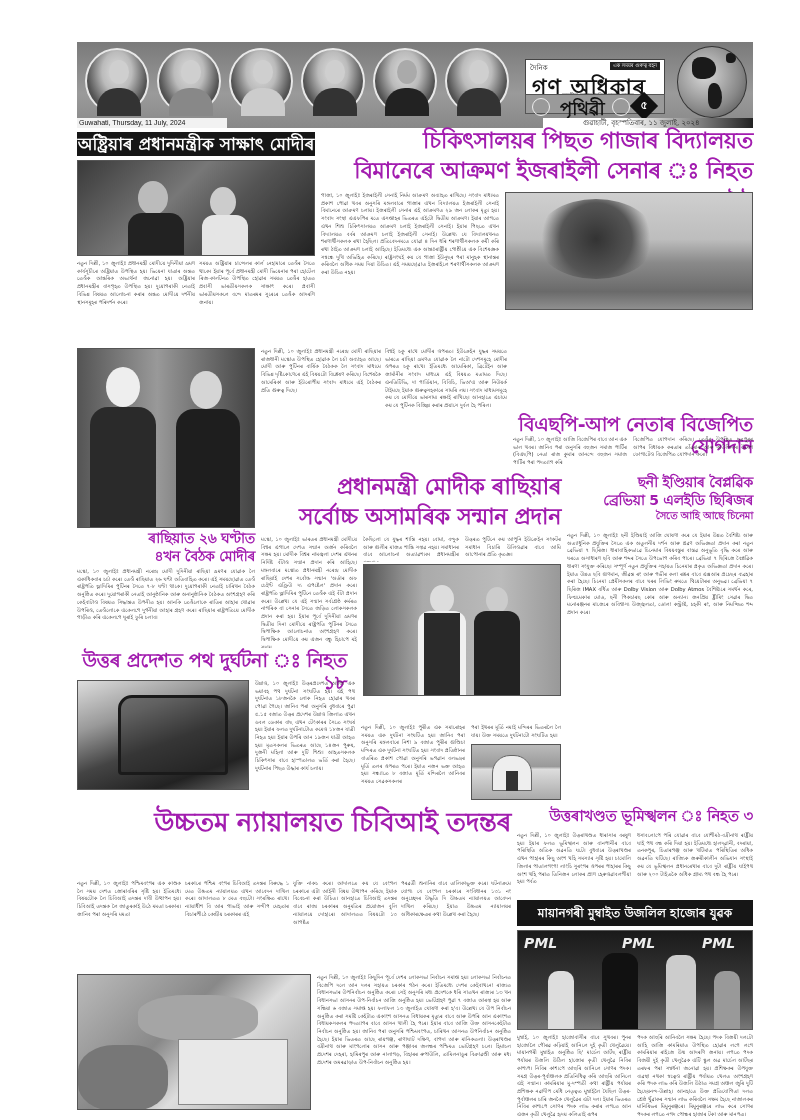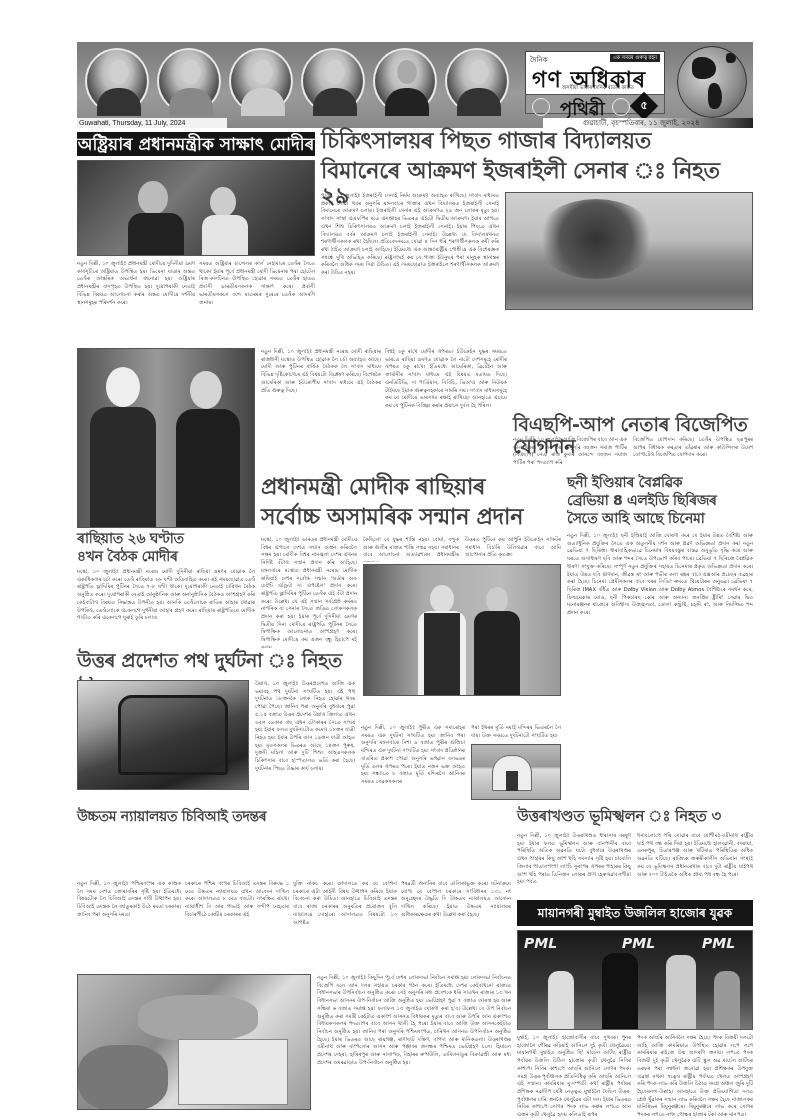--- a/index.html
+++ b/index.html
@@ -6,37 +6,37 @@
   html, body { width: 800px; height: 1120px; background: #fff; overflow: hidden; }
   body { font-family: "DejaVu Sans", sans-serif; color: #111; position: relative; }
   .page { position: absolute; left: 77px; top: 42px; width: 676px; height: 1070px; }
   .abs { position: absolute; }
 
   
   .masthead { left: 0; top: 0; width: 676px; height: 86px; background: linear-gradient(180deg,#7a7a7a,#9a9a9a 60%,#888); overflow: hidden; }
   .portrait { position: absolute; top: 6px; width: 64px; height: 66px; border-radius: 50%; background: radial-gradient(ellipse at 50% 35%, #ddd 0, #bbb 35%, #555 70%, #2a2a2a 100%); border: 2px solid #e8e8e8; }
   .portrait .face { position: absolute; left: 22px; top: 10px; width: 20px; height: 24px; border-radius: 50%; background: #cfcfcf; }
   .portrait .body { position: absolute; left: 10px; top: 38px; width: 44px; height: 28px; border-radius: 20px 20px 0 0; background: #333; }
-  .logo-box { position: absolute; left: 448px; top: 9px; width: 140px; height: 44px; background: #fff; border: 1px solid #444; }
+  .logo-box { position: absolute; left: 448px; top: 17px; width: 140px; height: 44px; background: #fff; border: 1px solid #444; }
   .logo-small { position: absolute; left: 4px; top: 2px; font-size: 7px; }
   .logo-tag { position: absolute; right: 4px; top: 2px; font-size: 5px; background:#222; color:#fff; padding:0 3px; }
   .logo-main { position: absolute; left: 6px; top: 10px; font-size: 22px; font-weight: bold; font-family: "DejaVu Serif", serif; letter-spacing: 1px; }
   .logo-sub { position: absolute; left: 36px; bottom: 2px; font-size: 5px; }
   .prithibi-box { position: absolute; left: 448px; top: 52px; width: 140px; height: 20px; background: #9a9a9a; border: 1px solid #555; }
   .prithibi { position: absolute; left: 34px; top: 0; font-size: 18px; font-weight: bold; color: #111; font-family: "DejaVu Serif", serif; }
   .page-no { position: absolute; left: 108px; top: 1px; width: 20px; height: 20px; background: #111; color: #fff; transform: rotate(45deg); }
   .page-no span { display:block; transform: rotate(-45deg); text-align:center; line-height:20px; font-size: 11px; font-weight: bold; }
   .globe { position: absolute; left: 600px; top: 4px; width: 70px; height: 72px; border-radius: 50%; background: radial-gradient(circle at 40% 40%, #d8d8d8, #888 60%, #444); border: 1px solid #333; }
   .globe .land { position:absolute; background:#1a1a1a; border-radius: 40% 60% 50% 40%; }
   .dateline-en { position: absolute; left: 0; bottom: 0; width: 150px; height: 10px; background: #f2f2f2; font-size: 7px; line-height: 10px; padding-left: 2px; font-family: "Liberation Sans", sans-serif; }
   .dateline-as { position: absolute; right: 0; bottom: 0; width: 210px; height: 10px; background: linear-gradient(90deg,#fff 40%,#222); font-size: 7px; line-height: 10px; padding-left: 40px; }
 
   
   .head-rev { background: #161616; color: #fff; font-size: 16px; font-weight: bold; text-align: center; line-height: 24px; font-family: "DejaVu Sans", sans-serif; }
-  .head-big { font-weight: bold; text-align: left; color: #404040; font-family: "DejaVu Sans", sans-serif; line-height: 1.15; letter-spacing: -0.3px; }
+  .head-big { font-weight: bold; text-align: right; color: #a21caf; font-family: "DejaVu Sans", sans-serif; line-height: 1.15; letter-spacing: -0.3px; }
   .txt { font-size: 5.2px; line-height: 7.7px; color: #222; text-align: justify; overflow: hidden; }
   .photo { background: #777; overflow: hidden; border: 1px solid #555; }
 </style>
 </head>
 <body>
 
 <div class="page">
 
   <div class="abs masthead">
     <div class="portrait" style="left:8px">
@@ -128,42 +128,42 @@
     <div style="position:absolute;left:60px;top:48px;width:36px;height:84px;background:#2a2a2a"></div>
     <div style="position:absolute;left:122px;top:22px;width:22px;height:26px;border-radius:50%;background:#ccc"></div>
     <div style="position:absolute;left:110px;top:46px;width:46px;height:86px;background:#222;border-radius:12px 12px 0 0"></div>
   </div>
 
   <div class="abs head-big" style="left:0;top:488px;width:178px;font-size:14px">ৰাছিয়াত ২৬ ঘণ্টাত</div>
   <div class="abs head-big" style="left:0;top:506px;width:178px;font-size:14px">৪খন বৈঠক মোদীৰ</div>
   <div class="abs txt" style="left:0;top:526px;width:178px;height:80px">মস্কো, ১০ জুলাইঃ প্ৰধানমন্ত্ৰী নৰেন্দ্ৰ মোদী দুদিনীয়া ৰাছিয়া ভ্ৰমণৰ যোৱাক লৈ একাধিকবাৰ চৰ্চা কৰে। তেওঁ ৰাছিয়াত ২৬ ঘণ্টা অতিবাহিত কৰে। এই সময়ছোৱাত তেওঁ ৰাষ্ট্ৰপতি ভ্লাদিমিৰ পুটিনৰ সৈতে ৭-৮ ঘণ্টা থাকে। দুয়োগৰাকী নেতাই চাৰিখন বৈঠক অনুষ্ঠিত কৰে। দুয়োগৰাকী নেতাই আনুষ্ঠানিক আৰু অনানুষ্ঠানিক বৈঠকত অংশগ্ৰহণ কৰি কেইবাটাও বিষয়ত সিদ্ধান্তত উপনীত হয়। আনকি তেওঁলোকে ৰাতিৰ আহাৰ খোৱাৰ উপৰিও, তেওঁলোকে একেলগে দুৰ্গনীয়া আহাৰ গ্ৰহণ কৰে। ৰাছিয়াৰ ৰাষ্ট্ৰপতিয়ে মোদীক গাড়ীত কৰি একেলগে ঘূৰাই ফুৰি চলাব।</div>
 
   <div class="abs head-big" style="left:490px;top:432px;width:186px;font-size:14px">ছনী ইণ্ডিয়াৰ বৈপ্লৱিক</div>
-  <div class="abs head-big" style="left:490px;top:450px;width:186px;font-size:14px">ব্ৰেভিয়া 8 এলইডি ছিৰিজৰ</div>
-  <div class="abs head-big" style="left:490px;top:468px;width:186px;font-size:14px">সৈতে আহি আছে চিনেমা</div>
+  <div class="abs head-big" style="left:490px;top:450px;width:186px;font-size:14px">ব্ৰেভিয়া 5 এলইডি ছিৰিজৰ</div>
+  <div class="abs head-big" style="left:490px;top:468px;width:186px;font-size:10px">সৈতে আহি আছে চিনেমা</div>
   <div class="abs txt" style="left:490px;top:490px;width:186px;height:252px">নতুন দিল্লী, ১০ জুলাইঃ ছনী ইণ্ডিয়াই আজি ঘোষণা কৰে যে ইয়াৰ উন্নত বৈশিষ্ট্য আৰু অত্যাধুনিক প্ৰযুক্তিৰ সৈতে এক অতুলনীয় দৰ্শন আৰু শ্ৰৱণ অভিজ্ঞতা প্ৰদান কৰা নতুন ব্ৰেভিয়া ৭ ছিৰিজ। ধাৰাবাহিকভাৱে চিনেমাৰ বিষয়বস্তুৰ বাস্তৱ অনুভূতি বৃদ্ধি কৰে আৰু ঘৰতে অসাধাৰণ ছবি আৰু শব্দৰ সৈতে উপভোগ কৰিব পাৰে। ব্ৰেভিয়া ৭ ছিৰিজে বৈপ্লৱিক ধাৰণা সংযুক্ত কৰিছে। সম্পূৰ্ণ নতুন প্ৰযুক্তিৰ সহায়ত চিনেমাৰ প্ৰকৃত অভিজ্ঞতা প্ৰদান কৰে। ইয়াত উন্নত ছবি গুণমান, জীৱন্ত ৰং আৰু গভীৰ কলা ৰঙৰ বাবে এক্সআৰ প্ৰচেছৰ ব্যৱহাৰ কৰা হৈছে। চিনেমা প্ৰেমীসকলৰ বাবে ঘৰৰ লিভিং ৰুমতে থিয়েটাৰৰ অনুভৱ। ব্ৰেভিয়া ৭ ছিৰিজ IMAX বৰ্ধিত আৰু Dolby Vision আৰু Dolby Atmos বৈশিষ্ট্যৰে সমৰ্থন কৰে, ফিল্মমেকাৰ মোড, ছনী পিকচাৰছ কোৰ আৰু অন্যান্য জনপ্ৰিয় ষ্ট্ৰীমিং সেৱাৰ দ্বিত মনোৰঞ্জনৰ মাজেৰে অবিশ্বাস্য উজ্জ্বলতা, ডোলা কন্ট্ৰাষ্ট, চহকী ৰং, আৰু নিমজ্জিত শব্দ প্ৰদান কৰে।</div>
 
   <div class="abs head-big" style="left:0;top:608px;width:270px;font-size:19px">উত্তৰ প্ৰদেশত পথ দুৰ্ঘটনা ঃ নিহত ১৮</div>
   <div class="abs photo" style="left:0;top:638px;width:172px;height:110px;background:linear-gradient(160deg,#ddd 0%,#999 30%,#444 55%,#222 80%,#666 100%)">
     <div style="position:absolute;left:40px;top:14px;width:110px;height:80px;border:3px solid #1a1a1a;border-radius:14px 14px 4px 4px;background:rgba(40,40,40,0.5)"></div>
   </div>
   <div class="abs txt" style="left:178px;top:638px;width:100px;height:112px">উন্নাও, ১০ জুলাইঃ উত্তৰপ্ৰদেশত আজি এক ভয়াবহ পথ দুৰ্ঘটনা সংঘটিত হয়। এই পথ দুৰ্ঘটনাত ১৮জনকৈ লোক নিহত হোৱাৰ খবৰ পোৱা গৈছে। জানিব পৰা অনুসৰি বুধবাৰে পুৱা ৫.১৫ বজাত উত্তৰ প্ৰদেশৰ উন্নাও জিলাত এখন ডবল ডেকাৰ বাছ এখন টেংকাৰৰ সৈতে সংঘৰ্ষ হয়। ইয়াৰ ফলত দুৰ্ঘটনাটোত কমেও ১৮জন যাত্ৰী নিহত হয়। ইয়াৰ উপৰি আন ১৯জন যাত্ৰী আহত হয়। মৃতসকলৰ ভিতৰত আছে ১৪জন পুৰুষ, দুজনী মহিলা আৰু দুটি শিশু। আহতসকলক চিকিৎসাৰ বাবে হাস্পতালত ভৰ্তি কৰা হৈছে। দুৰ্ঘটনাৰ পিছত উদ্ধাৰ কাৰ্য চলায়।</div>
 
   <div class="abs txt" style="left:284px;top:682px;width:104px;height:80px">নতুন দিল্লী, ১০ জুলাইঃ পুৰীত এক সমাৰোহৰ সময়ত এক দুৰ্ঘটনা সংঘটিত হয়। জানিব পৰা অনুসৰি মঙ্গলবাৰে নিশা ৯ বজাত পুৰীৰ গুণ্ডিচা মন্দিৰত এক দুৰ্ঘটনা সংঘটিত হয়। সংবাদ প্ৰতিষ্ঠানৰ বাতৰিত প্ৰকাশ পোৱা অনুসৰি ভগৱান বলভদ্ৰৰ মূৰ্তি তলৰ ওপৰত পৰে। ইয়াত নজন ভক্ত আহত হয়। সন্ধ্যাতে ৮ বজাত মূৰ্তি মন্দিৰলৈ আনিবৰ সময়ত সেৱকসকলৰ</div>
   <div class="abs txt" style="left:394px;top:682px;width:90px;height:16px">পৰা ইখৰৰ মূৰ্তি নমাই মন্দিৰৰ ভিতৰলৈ লৈ যায়। উক্ত সময়তে দুৰ্ঘটনাটো সংঘটিত হয়।</div>
   <div class="abs photo" style="left:394px;top:702px;width:90px;height:56px;background:linear-gradient(180deg,#bbb 0%,#999 40%,#ddd 45%,#aaa 100%)">
     <div style="position:absolute;left:20px;top:10px;width:40px;height:36px;background:#eee;border:1px solid #666;border-radius:18px 18px 0 0"></div>
     <div style="position:absolute;left:34px;top:26px;width:12px;height:20px;background:#333"></div>
   </div>
 
   <div class="abs head-big" style="left:440px;top:766px;width:236px;font-size:15px">উত্তৰাখণ্ডত ভূমিস্খলন ঃ নিহত ৩</div>
   <div class="abs txt" style="left:440px;top:790px;width:114px;height:52px">নতুন দিল্লী, ১০ জুলাইঃ উত্তৰাখণ্ডত ধাৰাসাৰ বৰষুণ হয়। ইয়াৰ ফলত ভূমিস্খলন আৰু বানপানীৰ বাবে পৰিস্থিতি অতিক অৱনতি ঘটে। বুধবাৰে উত্তৰাখণ্ডৰ এখন পাহাৰৰ কিছু অংশ খহি সমস্যাৰ সৃষ্টি হয়। চামোলি জিলাৰ পাতালগংগা লাংচি সুৰংগৰ ওপৰৰ পাহাৰৰ কিছু অংশ খহি পৰাত তিনিজন লোকৰ প্ৰাণ হেৰুওৱাবলগীয়া হয়। পৰ্বত</div>
   <div class="abs txt" style="left:560px;top:790px;width:116px;height:52px">ধসাবলোপে পৰি যোৱাৰ বাবে যোশীমঠ-বদ্ৰীনাথ ৰাষ্ট্ৰীয় ঘাই পথ বন্ধ কৰি দিয়া হয়। ইতিমধ্যে হালদ্ৱানী, বদৰায়া, তনকপুৰ, চিতাৰগঞ্জ আৰু খটিমাত পৰিস্থিতিৰ অধিক অৱনতি ঘটিছে। ৰাজ্যিক জৰুৰীকালীন অভিযান সংস্থাই কয় যে ভূমিস্খলন প্ৰধানৰেখাৰ বাবে দুটা ৰাষ্ট্ৰীয় ঘাইপথ আৰু ২০০ টাইতকৈ অধিক গ্ৰাম্য পথ বন্ধ হৈ পৰে।</div>
 
-  <div class="abs head-big" style="left:0;top:766px;width:434px;font-size:14px">উচ্চতম ন্যায়ালয়ত চিবিআই তদন্তৰ</div>
+  <div class="abs head-big" style="left:0;top:766px;width:434px;font-size:26px">উচ্চতম ন্যায়ালয়ত চিবিআই তদন্তৰ</div>
   <div class="abs txt" style="left:0;top:838px;width:104px;height:62px">নতুন দিল্লী, ১০ জুলাইঃ পশ্চিমবংগৰ এক কাণ্ডক লৈ সময় দেশত জোৰাবৰিৰ সৃষ্টি হয়। ইতিমধ্যে বিষয়টোক লৈ চিবিআই তদন্তৰ দাবী উত্থাপন হয়। চিবিআই তদন্তক লৈ জাতুৰকাই উঠে মমতা চৰকাৰ। জানিব পৰা অনুসৰি মমতা</div>
   <div class="abs txt" style="left:108px;top:838px;width:104px;height:62px">চৰকাৰে পশ্চিম বংগৰ চিবিআই তদন্তৰ বিৰুদ্ধে ১ মেত উচ্চতম ন্যায়ালয়ত এখন আবেদন দাখিল কৰে। আদালতত ৮ মেত বহুটো। সংৰক্ষিত ৰাখে। ন্যায়াধীশ বি আৰ গাভাই আৰু সন্দীপ মেহতাৰ বিচাৰপীঠে কেন্দ্ৰীয় চৰকাৰৰ এই</div>
   <div class="abs txt" style="left:216px;top:838px;width:104px;height:62px">যুক্তি নাকচ কৰে। আদালতে কয় যে বেংগল চৰকাৰে এটা আইনী বিষয় উত্থাপন কৰিছে ইয়াক বিবেচনা কৰা উচিত। আনহাতে চিবিআই তদন্তৰ বাবে ৰাজ্য চৰকাৰৰ অনুমতিৰ প্ৰয়োজন বুলি ন্যায়ালয়ে দোহাৰে। আদালতত বিষয়টো ১৩ আগষ্টত</div>
   <div class="abs txt" style="left:324px;top:838px;width:110px;height:62px">পৰৱৰ্তী শুনানিৰ বাবে তালিকাভুক্ত কৰে। ঘটনাক্ৰমে যোগ্য যে বেংগল চৰকাৰে সংবিধানৰ ১৩১ নং অনুচ্ছেদৰ উদ্ধৃতি দি উচ্চতম ন্যায়ালয়ত আবেদন দাখিল কৰিছে। ইয়াত উচ্চতম ন্যায়ালয়ৰ অধিকাৰক্ষেত্ৰৰ কথা উল্লেখ কৰা হৈছে।</div>
 
   <div class="abs head-rev" style="left:440px;top:858px;width:236px;height:26px;font-size:12px;line-height:26px">মায়ানগৰী মুম্বাইত উজলিল হাজোৰ যুৱক</div>
   <div class="abs photo" style="left:440px;top:888px;width:236px;height:100px;background:linear-gradient(180deg,#1a1a1a,#3a3a3a 60%,#777)">
     <span style="position:absolute;left:6px;top:4px;color:#eee;font-size:14px;font-weight:bold;font-style:italic">PML</span>
     <span style="position:absolute;left:104px;top:4px;color:#eee;font-size:14px;font-weight:bold;font-style:italic">PML</span>
     <span style="position:absolute;left:184px;top:4px;color:#eee;font-size:14px;font-weight:bold;font-style:italic">PML</span>

